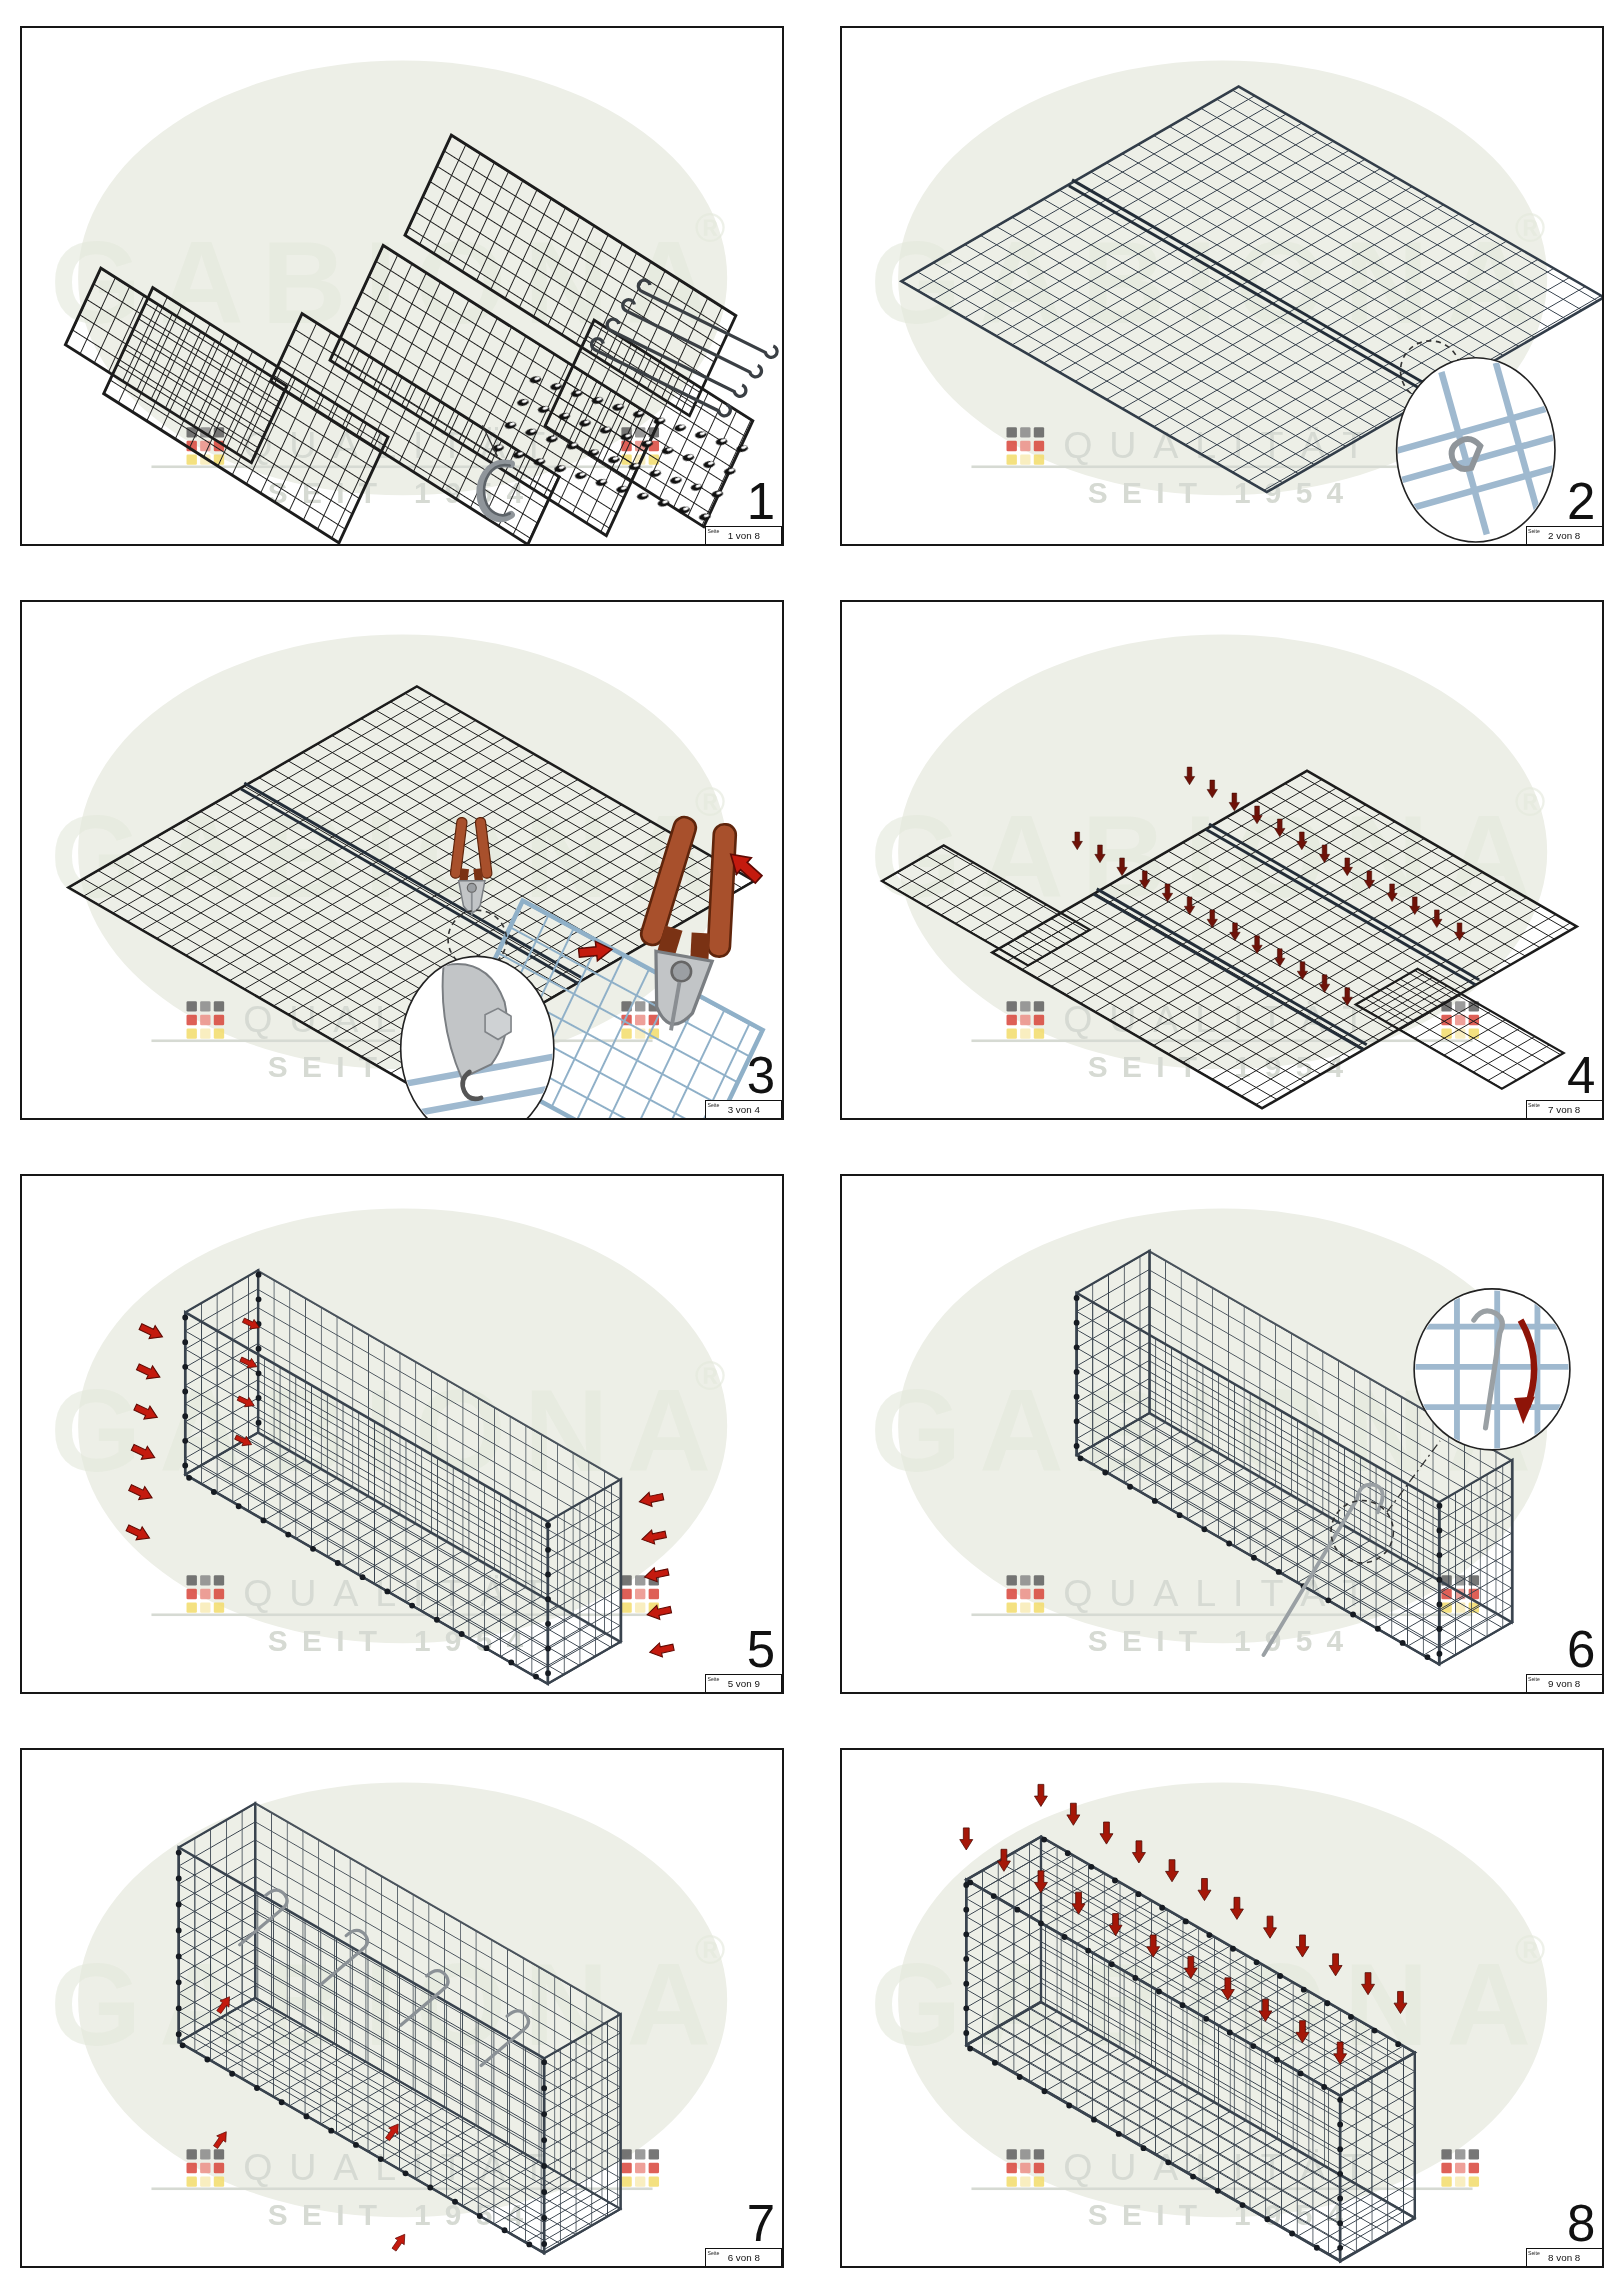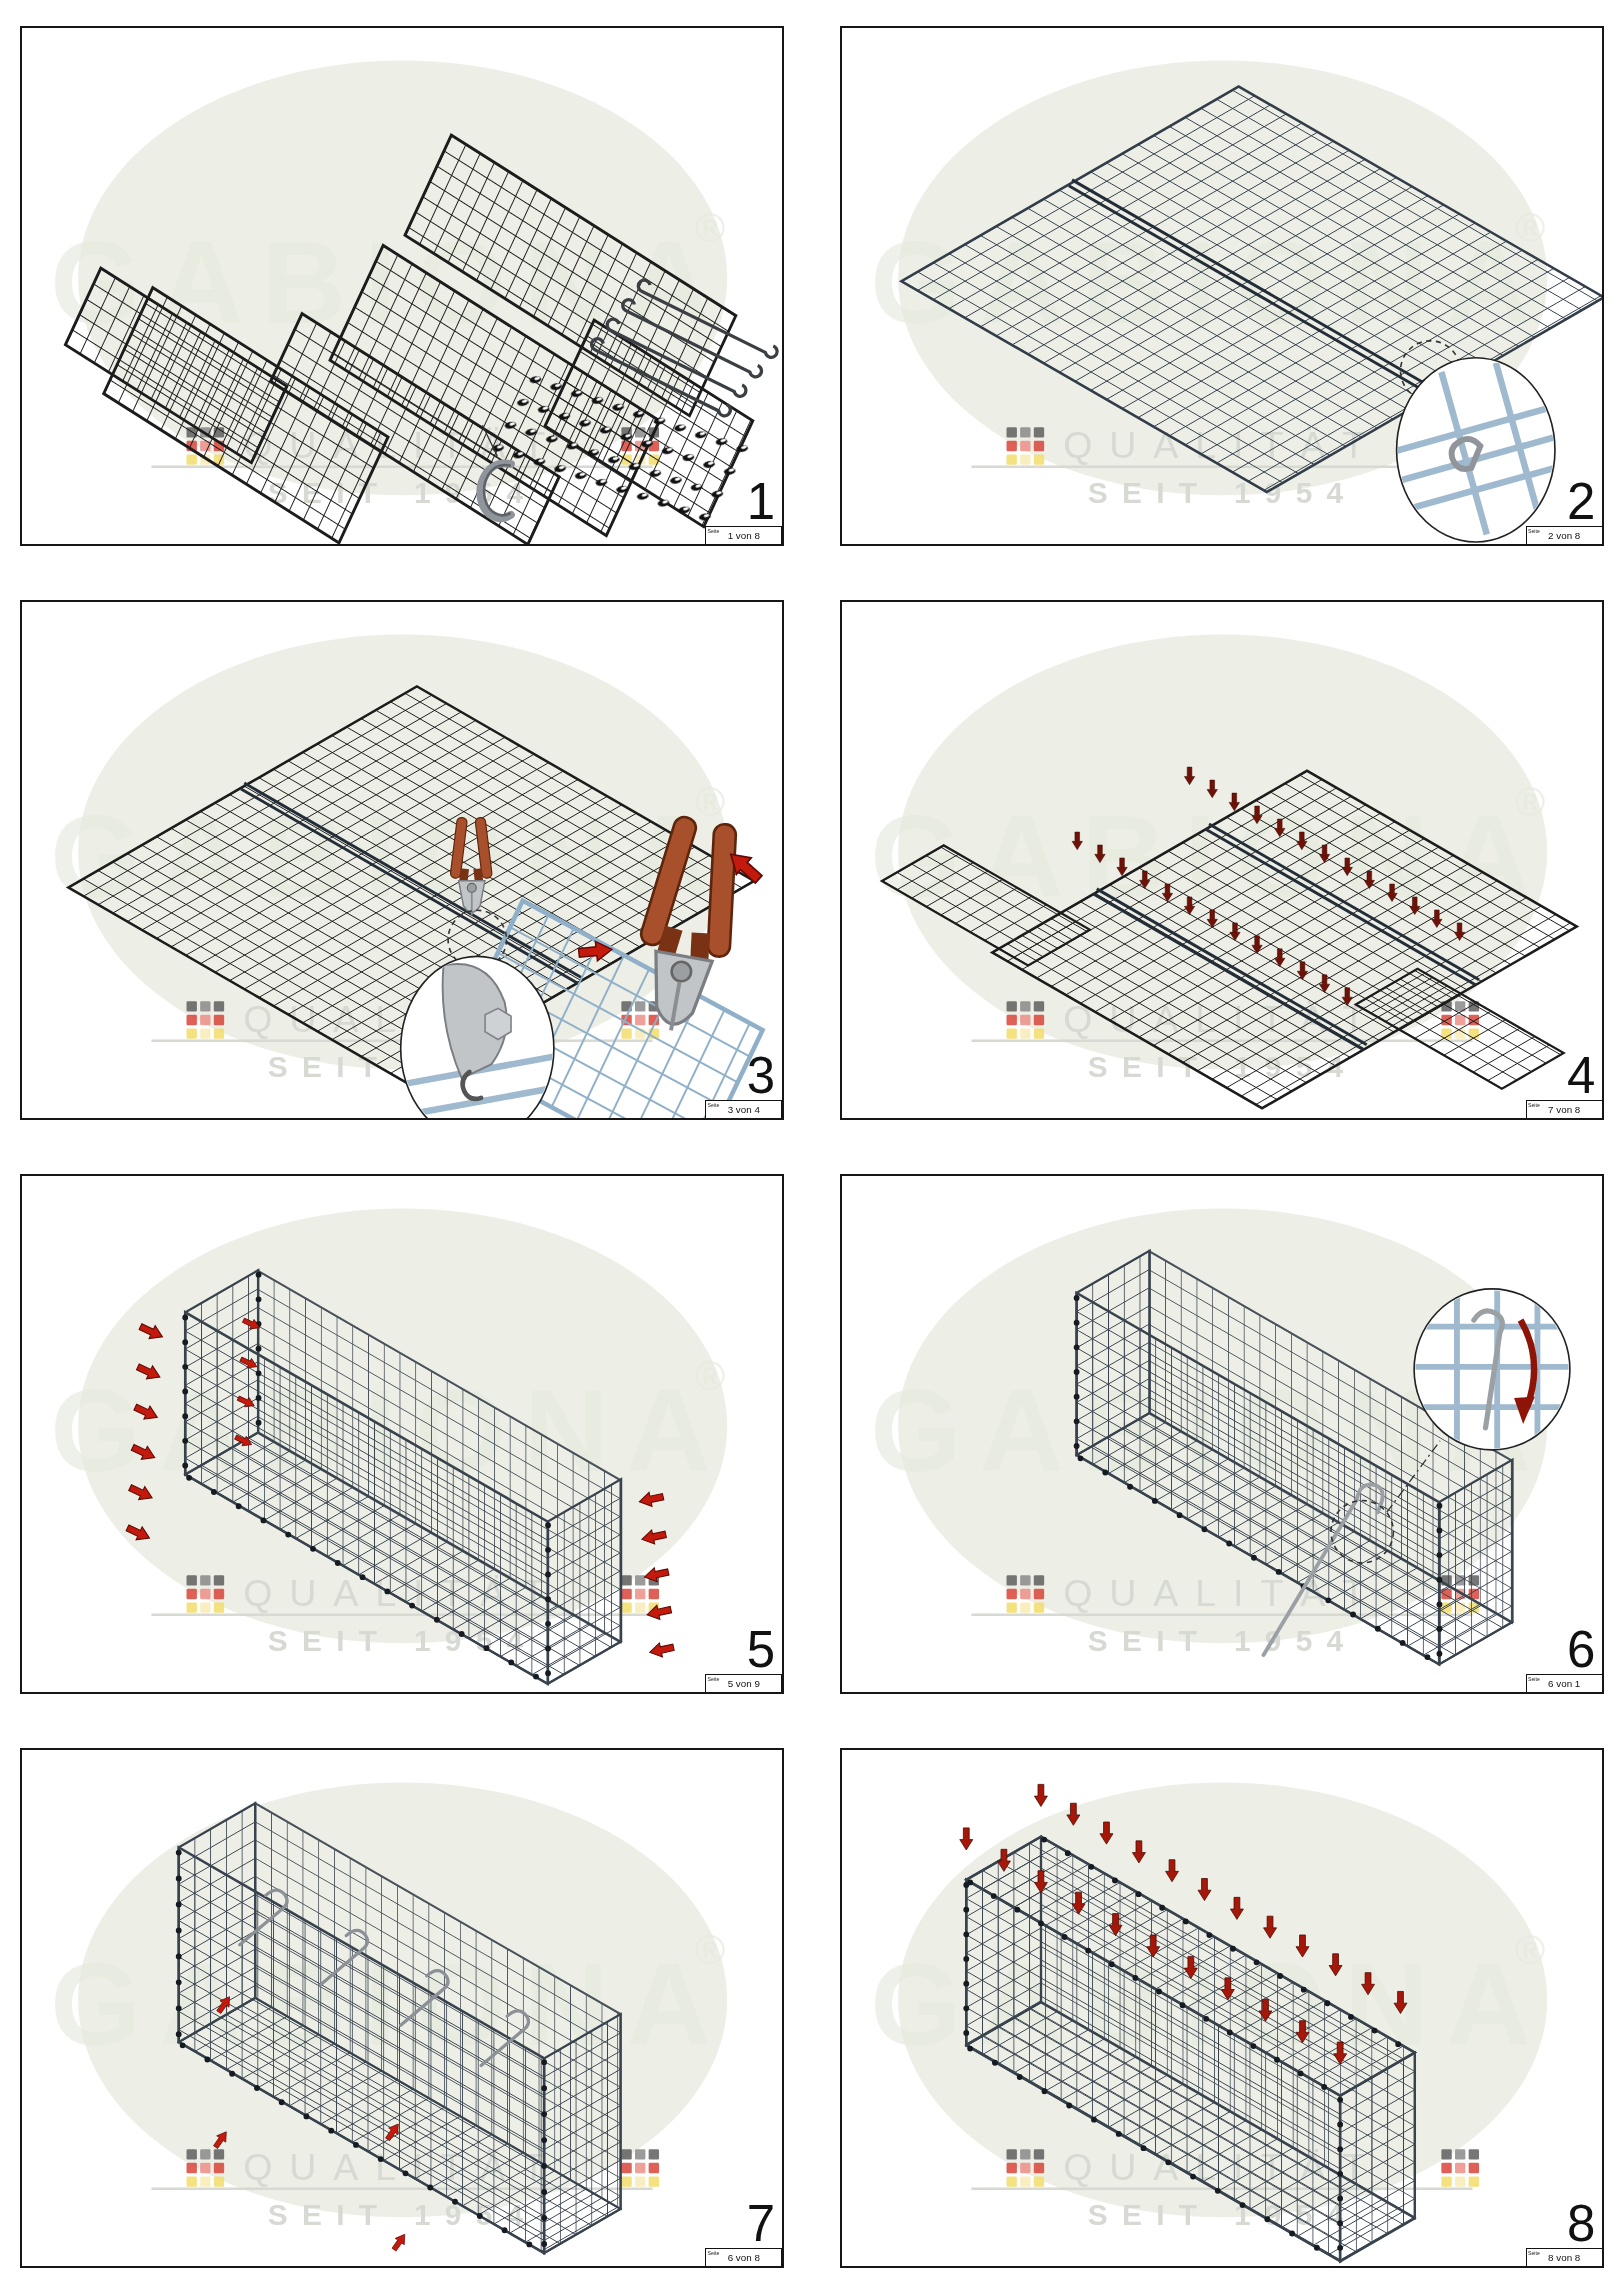--- a/index.html
+++ b/index.html
@@ -361,21 +361,21 @@
           </g>
           <path d="M972,222 q14,-22 34,-10 q16,10 6,30 L990,388" fill="none" stroke="#9aa0a4" stroke-width="8" stroke-linecap="round"></path>
           <path d="M1044,222 q36,62 10,134" fill="none" stroke="#8e1408" stroke-width="10"></path>
           <path d="M1066,340 L1048,382 L1034,342 Z" fill="#8e1408"></path>
         </g>
       </g>
     </svg>
     <div class="stepnum">6</div>
     <div class="pagebox">
       <span class="seite">Seite</span>
-      <span class="von">6 von 1</span>
+      <span class="von">9 von 8</span>
     </div>
   </div>
 
   <div class="panel" style="left:19.6px;top:1748px">
     <svg class="art" viewBox="0 0 1168 795">
       <use href="#wm"></use>
       <g>
         <g transform="matrix(0.866,0.5,0,1,358,82)" opacity="0.9">
             <rect width="650" height="300" fill="url(#gS)" stroke="#39434e" stroke-width="3.5"></rect>
           </g>

